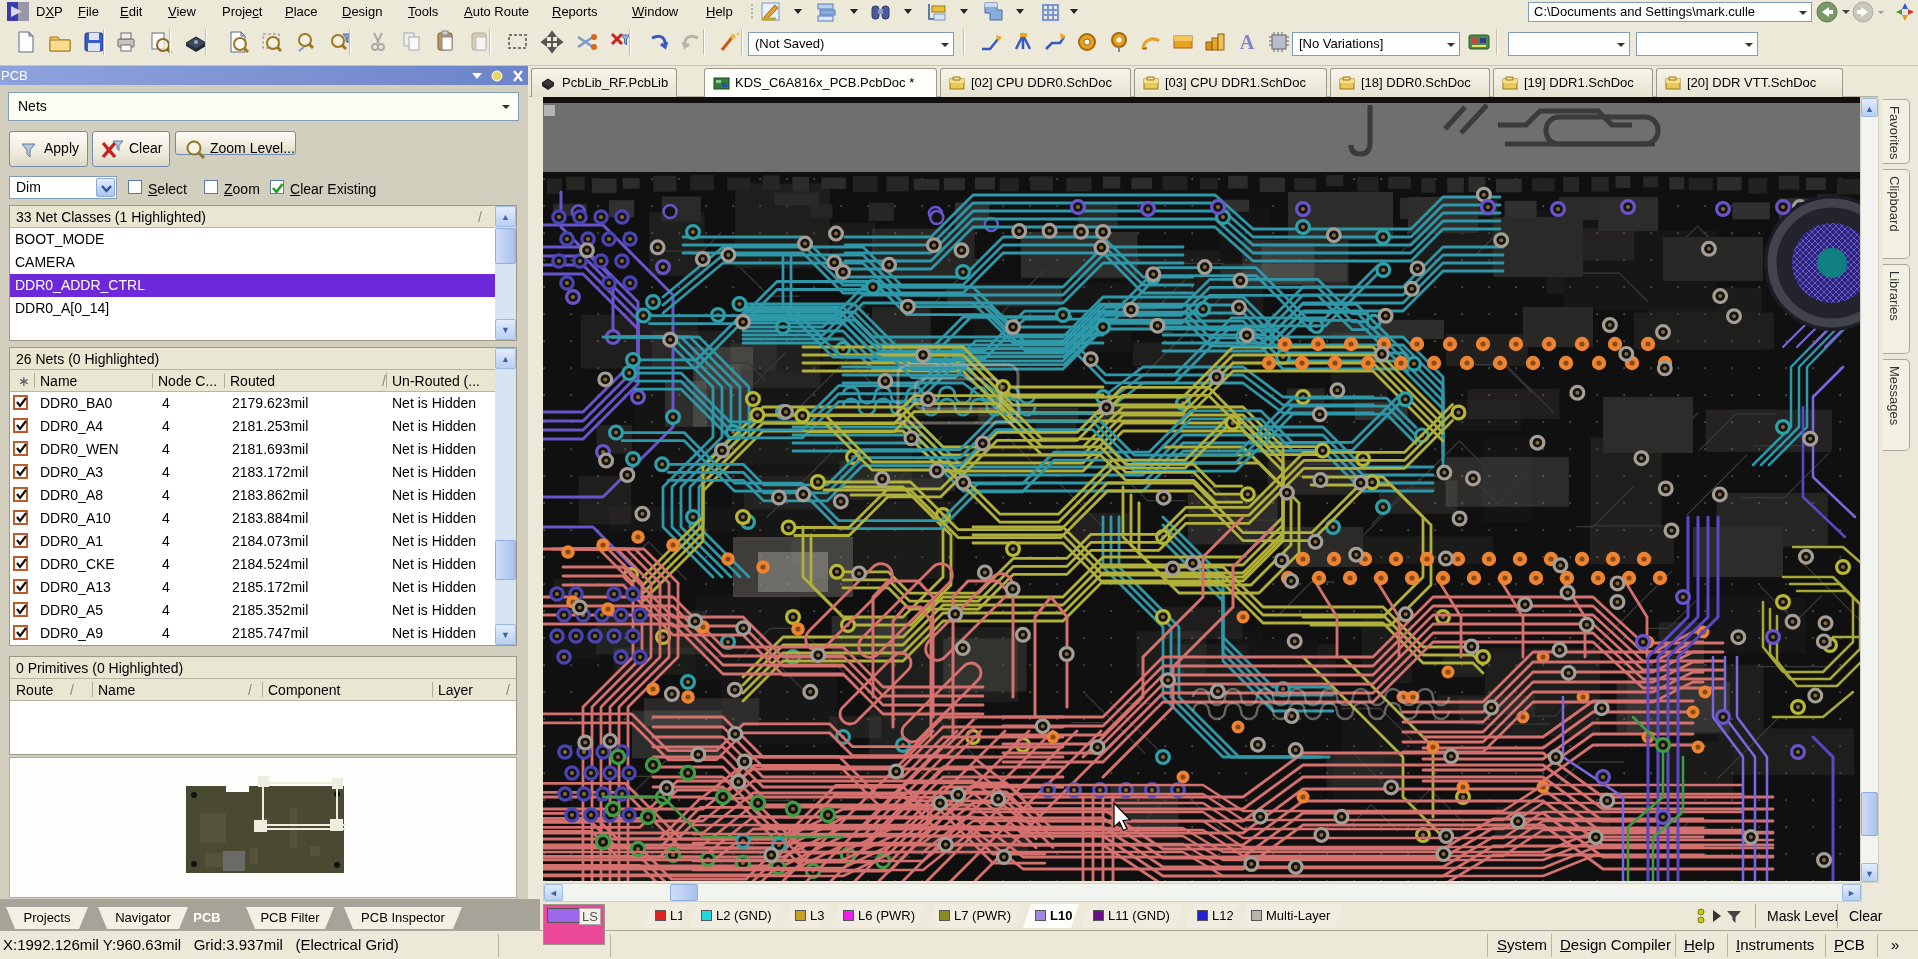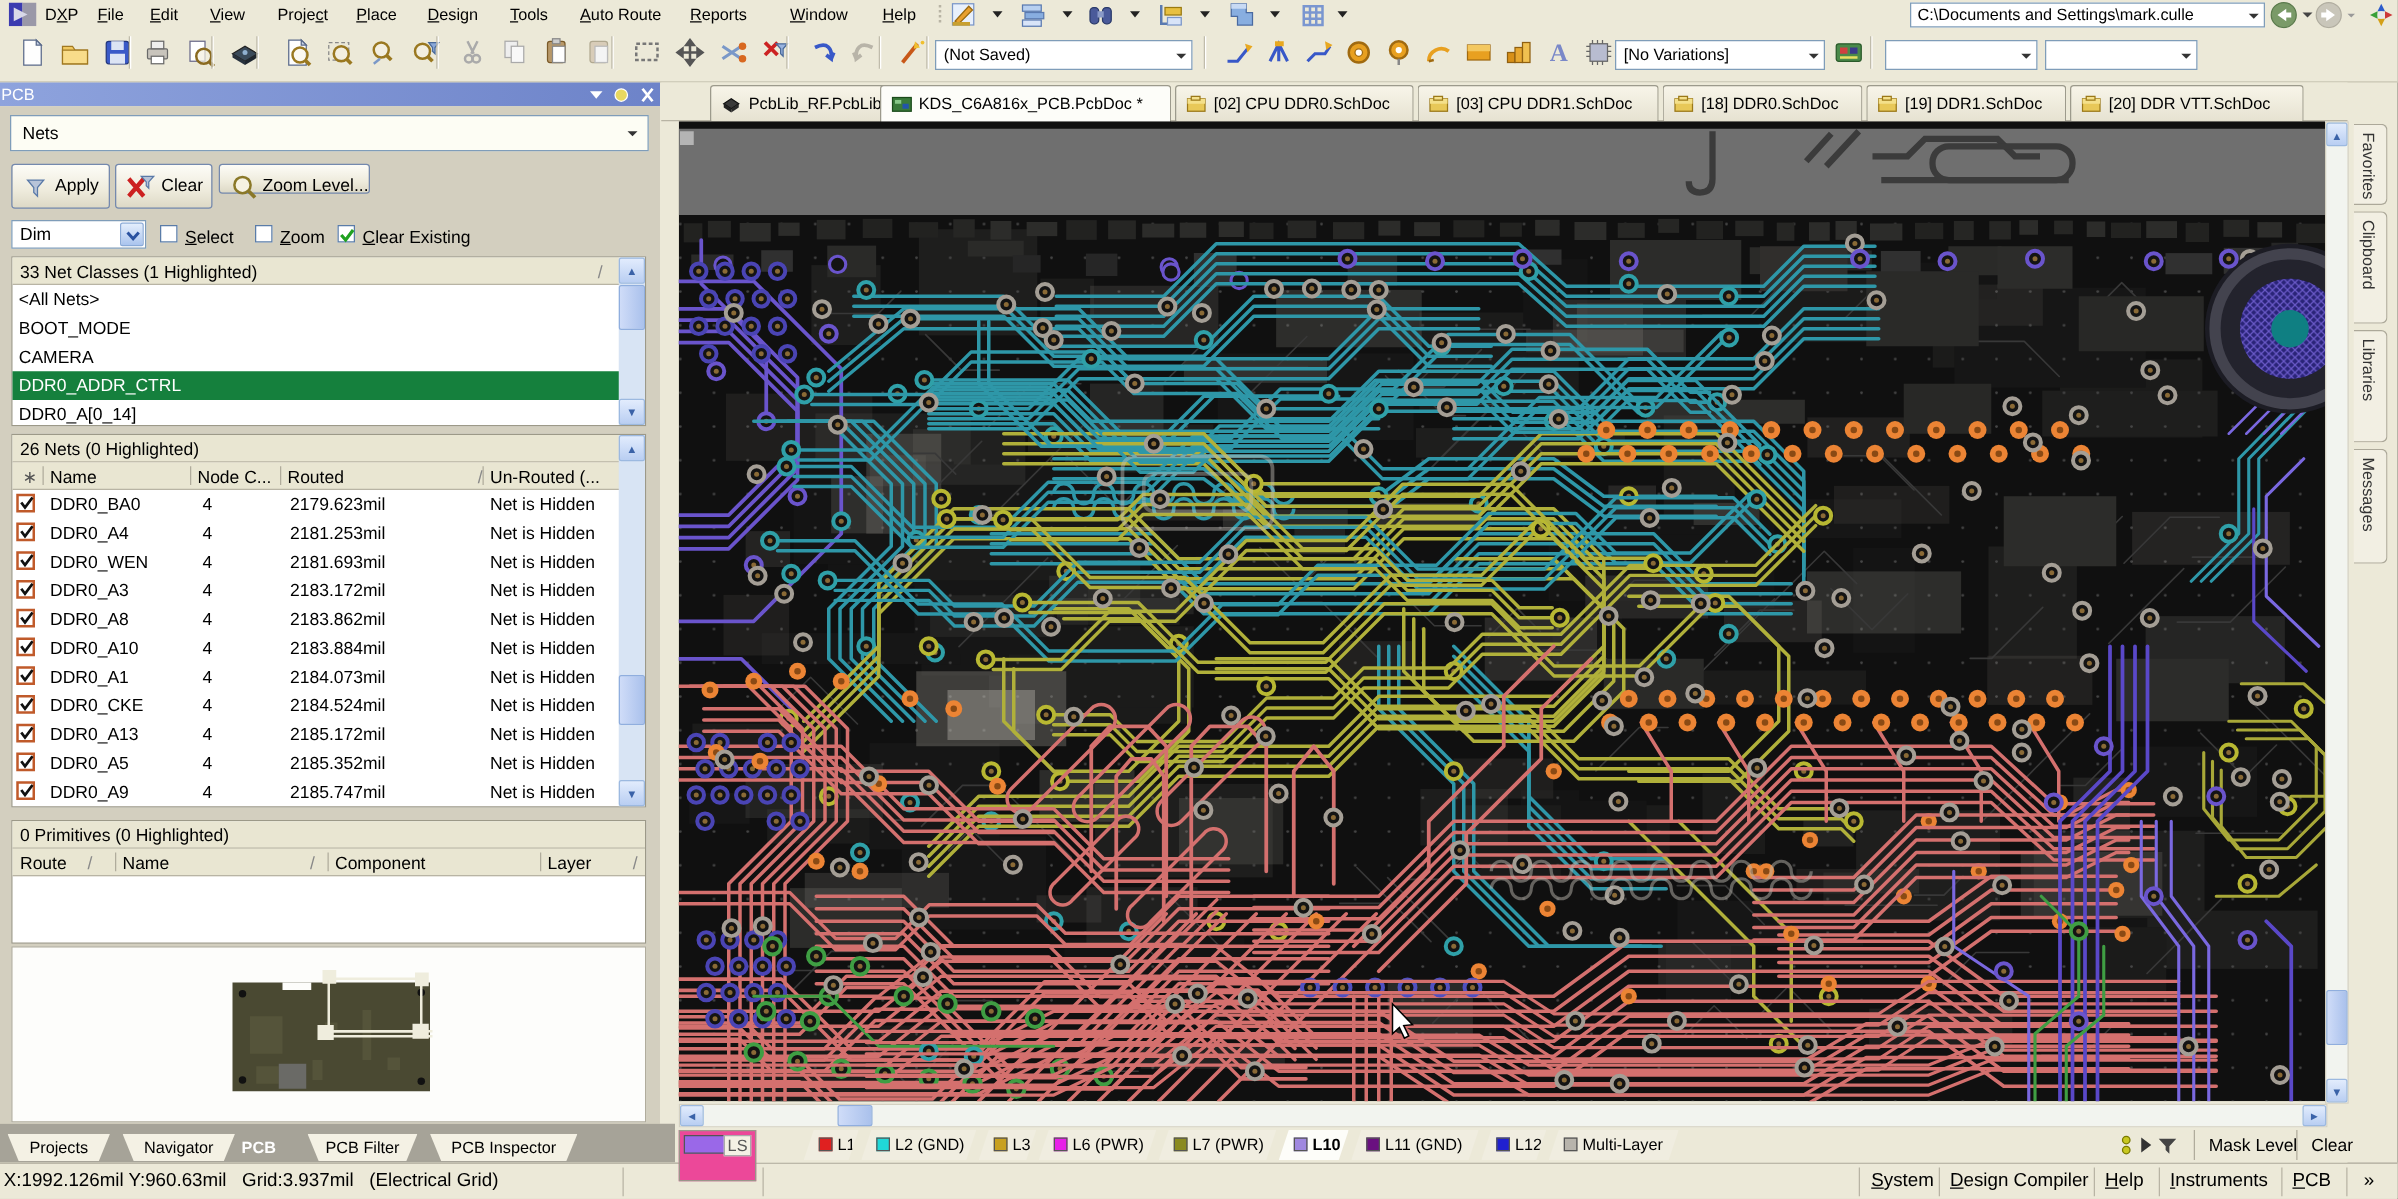--- a/index.html
+++ b/index.html
@@ -318,24 +318,23 @@
 <span class="cb" style="left:128px;top:180px;"></span>
 <span class="abs" style="left:148px;top:181px;font-size:14px;"><u>S</u>elect</span>
 <span class="abs cb" style="left:204px;top:180px;"></span>
 <span class="abs" style="left:224px;top:181px;font-size:14px;"><u>Z</u>oom</span>
 <span class="abs cb" style="left:270px;top:180px;"><svg width="14" height="14">
       <path d="M2,7 l3.5,4 6,-8" fill="none" stroke="#21a121" stroke-width="2.6"></path>
     </svg></span>
 <span class="abs" style="left:290px;top:181px;font-size:14px;"><u>C</u>lear Existing</span>
 <div class="sect" style="top:205px;height:136px;">
     <div class="shead">33 Net Classes (1 Highlighted)<span style="position:absolute;right:34px;top:0;color:#888;">/</span></div>
-    <div class="row" style="padding-left:5px;">&lt;All Nets&gt;</div>
     <div class="row" style="padding-left:5px;">BOOT_MODE</div>
     <div class="row" style="padding-left:5px;">CAMERA</div>
-    <div class="row" style="padding-left:5px;background:#15803d;color:#fff;">DDR0_ADDR_CTRL</div>
+    <div class="row" style="padding-left:5px;background:#6d28d9;color:#fff;">DDR0_ADDR_CTRL</div>
     <div class="row" style="padding-left:5px;">DDR0_A[0_14]</div>
     <div class="scroll" style="right:0;top:0;height:134px;">
       <div class="sbtn" style="top:0;">▲</div>
       <div class="sbtn" style="bottom:0;">▼</div>
       <div class="sthumb" style="top:22px;height:36px;"></div>
     </div>
   </div>
 <div class="sect" style="top:347px;height:299px;">
     <div class="shead">26 Nets (0 Highlighted)</div>
     <div class="chead">
@@ -540,21 +539,21 @@
     <span class="sbr" style="left:1834px;"><u>P</u>CB</span>
     <div class="abs" style="left:1487px;top:3px;width:1px;height:23px;background:#b8b4a4;"></div>
     <div class="abs" style="left:1551px;top:3px;width:1px;height:23px;background:#b8b4a4;"></div>
     <div class="abs" style="left:1675px;top:3px;width:1px;height:23px;background:#b8b4a4;"></div>
     <div class="abs" style="left:1727px;top:3px;width:1px;height:23px;background:#b8b4a4;"></div>
     <div class="abs" style="left:1825px;top:3px;width:1px;height:23px;background:#b8b4a4;"></div>
     <div class="abs" style="left:1877px;top:3px;width:1px;height:23px;background:#b8b4a4;"></div>
     <span class="sbr" style="left:1891px;">»</span>
   </div>
 <div class="abs" style="left:529px;top:66px;width:1349px;height:31px;background:#ece9d8;border-bottom:1px solid #b8b4a4;"></div>
-<div class="tab" style="left:568px;width:146px;text-align:right;">
+<div class="tab" style="left:531px;width:146px;text-align:right;">
     <svg style="position:absolute;left:8px;top:6px" width="17" height="17">
       <path d="M2,8 L8,4 L14,8 L8,12 Z" fill="#3a3a3a" stroke="#111"></path>
       <path d="M2,8 L8,12 L8,15 L2,11 Z" fill="#222"></path>
       <path d="M14,8 L8,12 L8,15 L14,11 Z" fill="#2a2a2a"></path>
     </svg>
     <span style="position:absolute;left:30px;">PcbLib_RF.PcbLib</span>
   </div>
 <div class="tab active" style="left:704px;width:233px;padding-left:24px;">
     <svg style="position:absolute;left:8px;top:6px" width="17" height="17">
       <rect x="1" y="3" width="15" height="11" fill="#3a7a3a" stroke="#1a4a1a"></rect>

